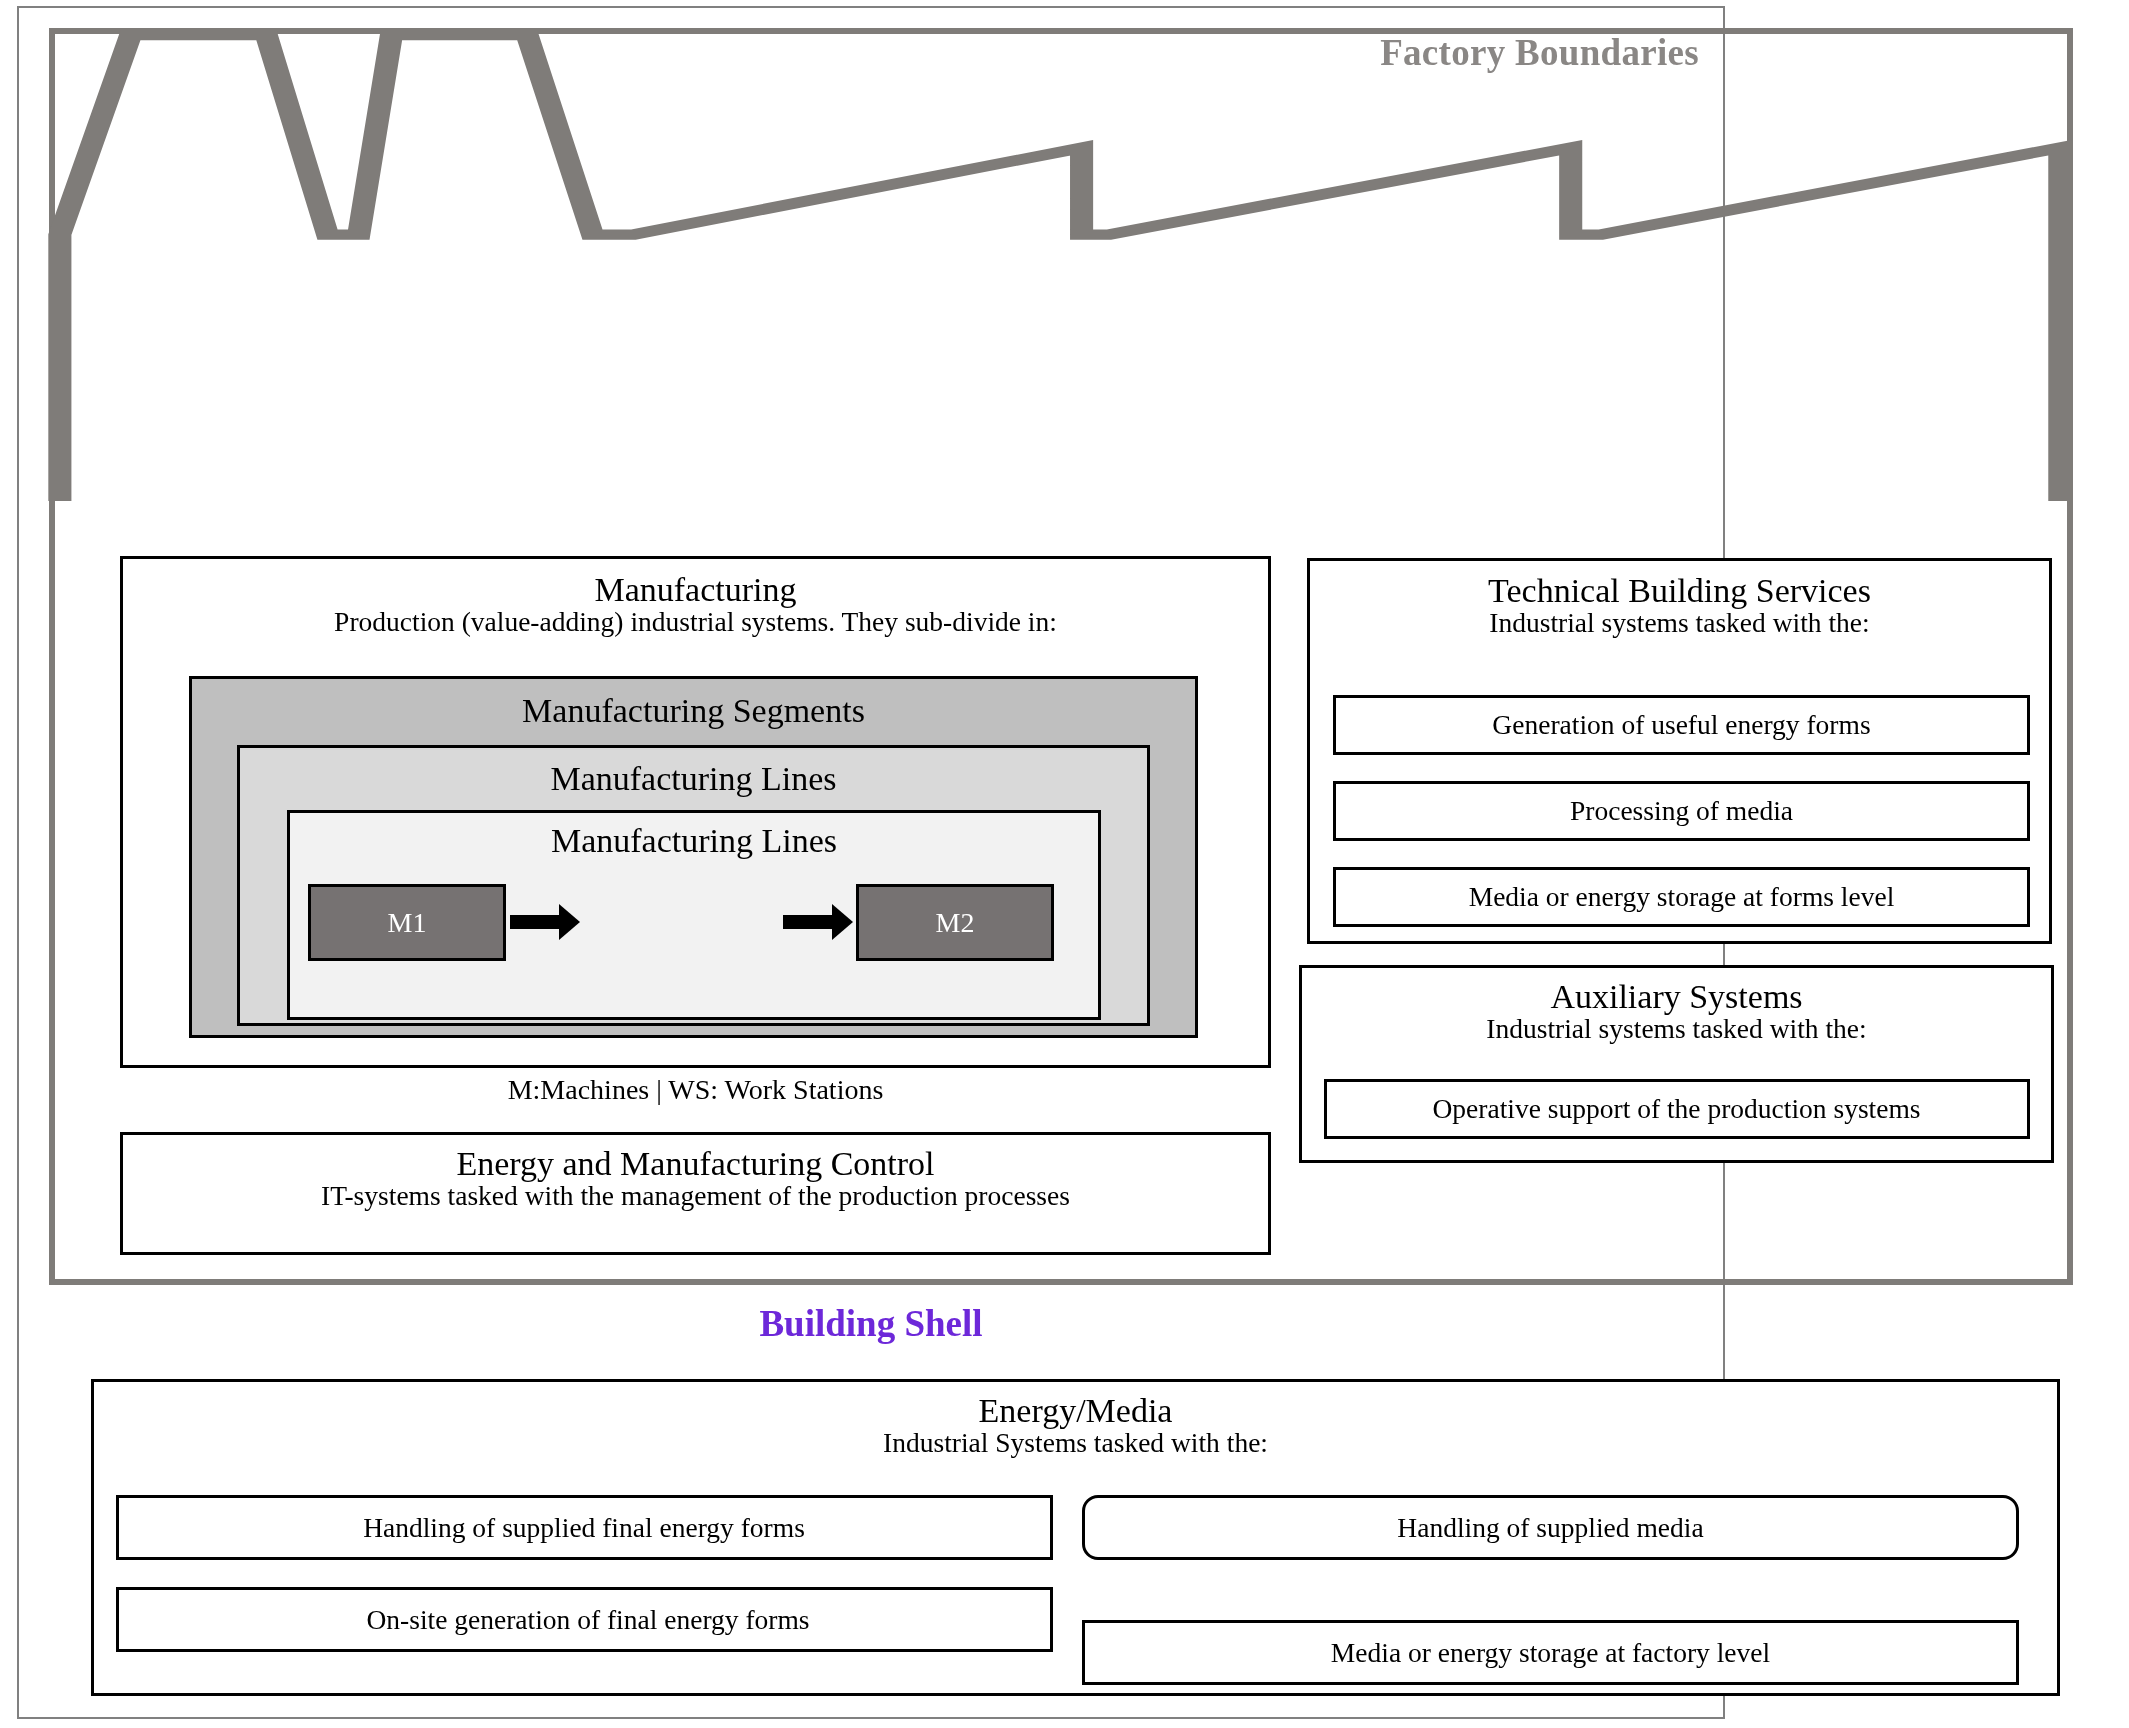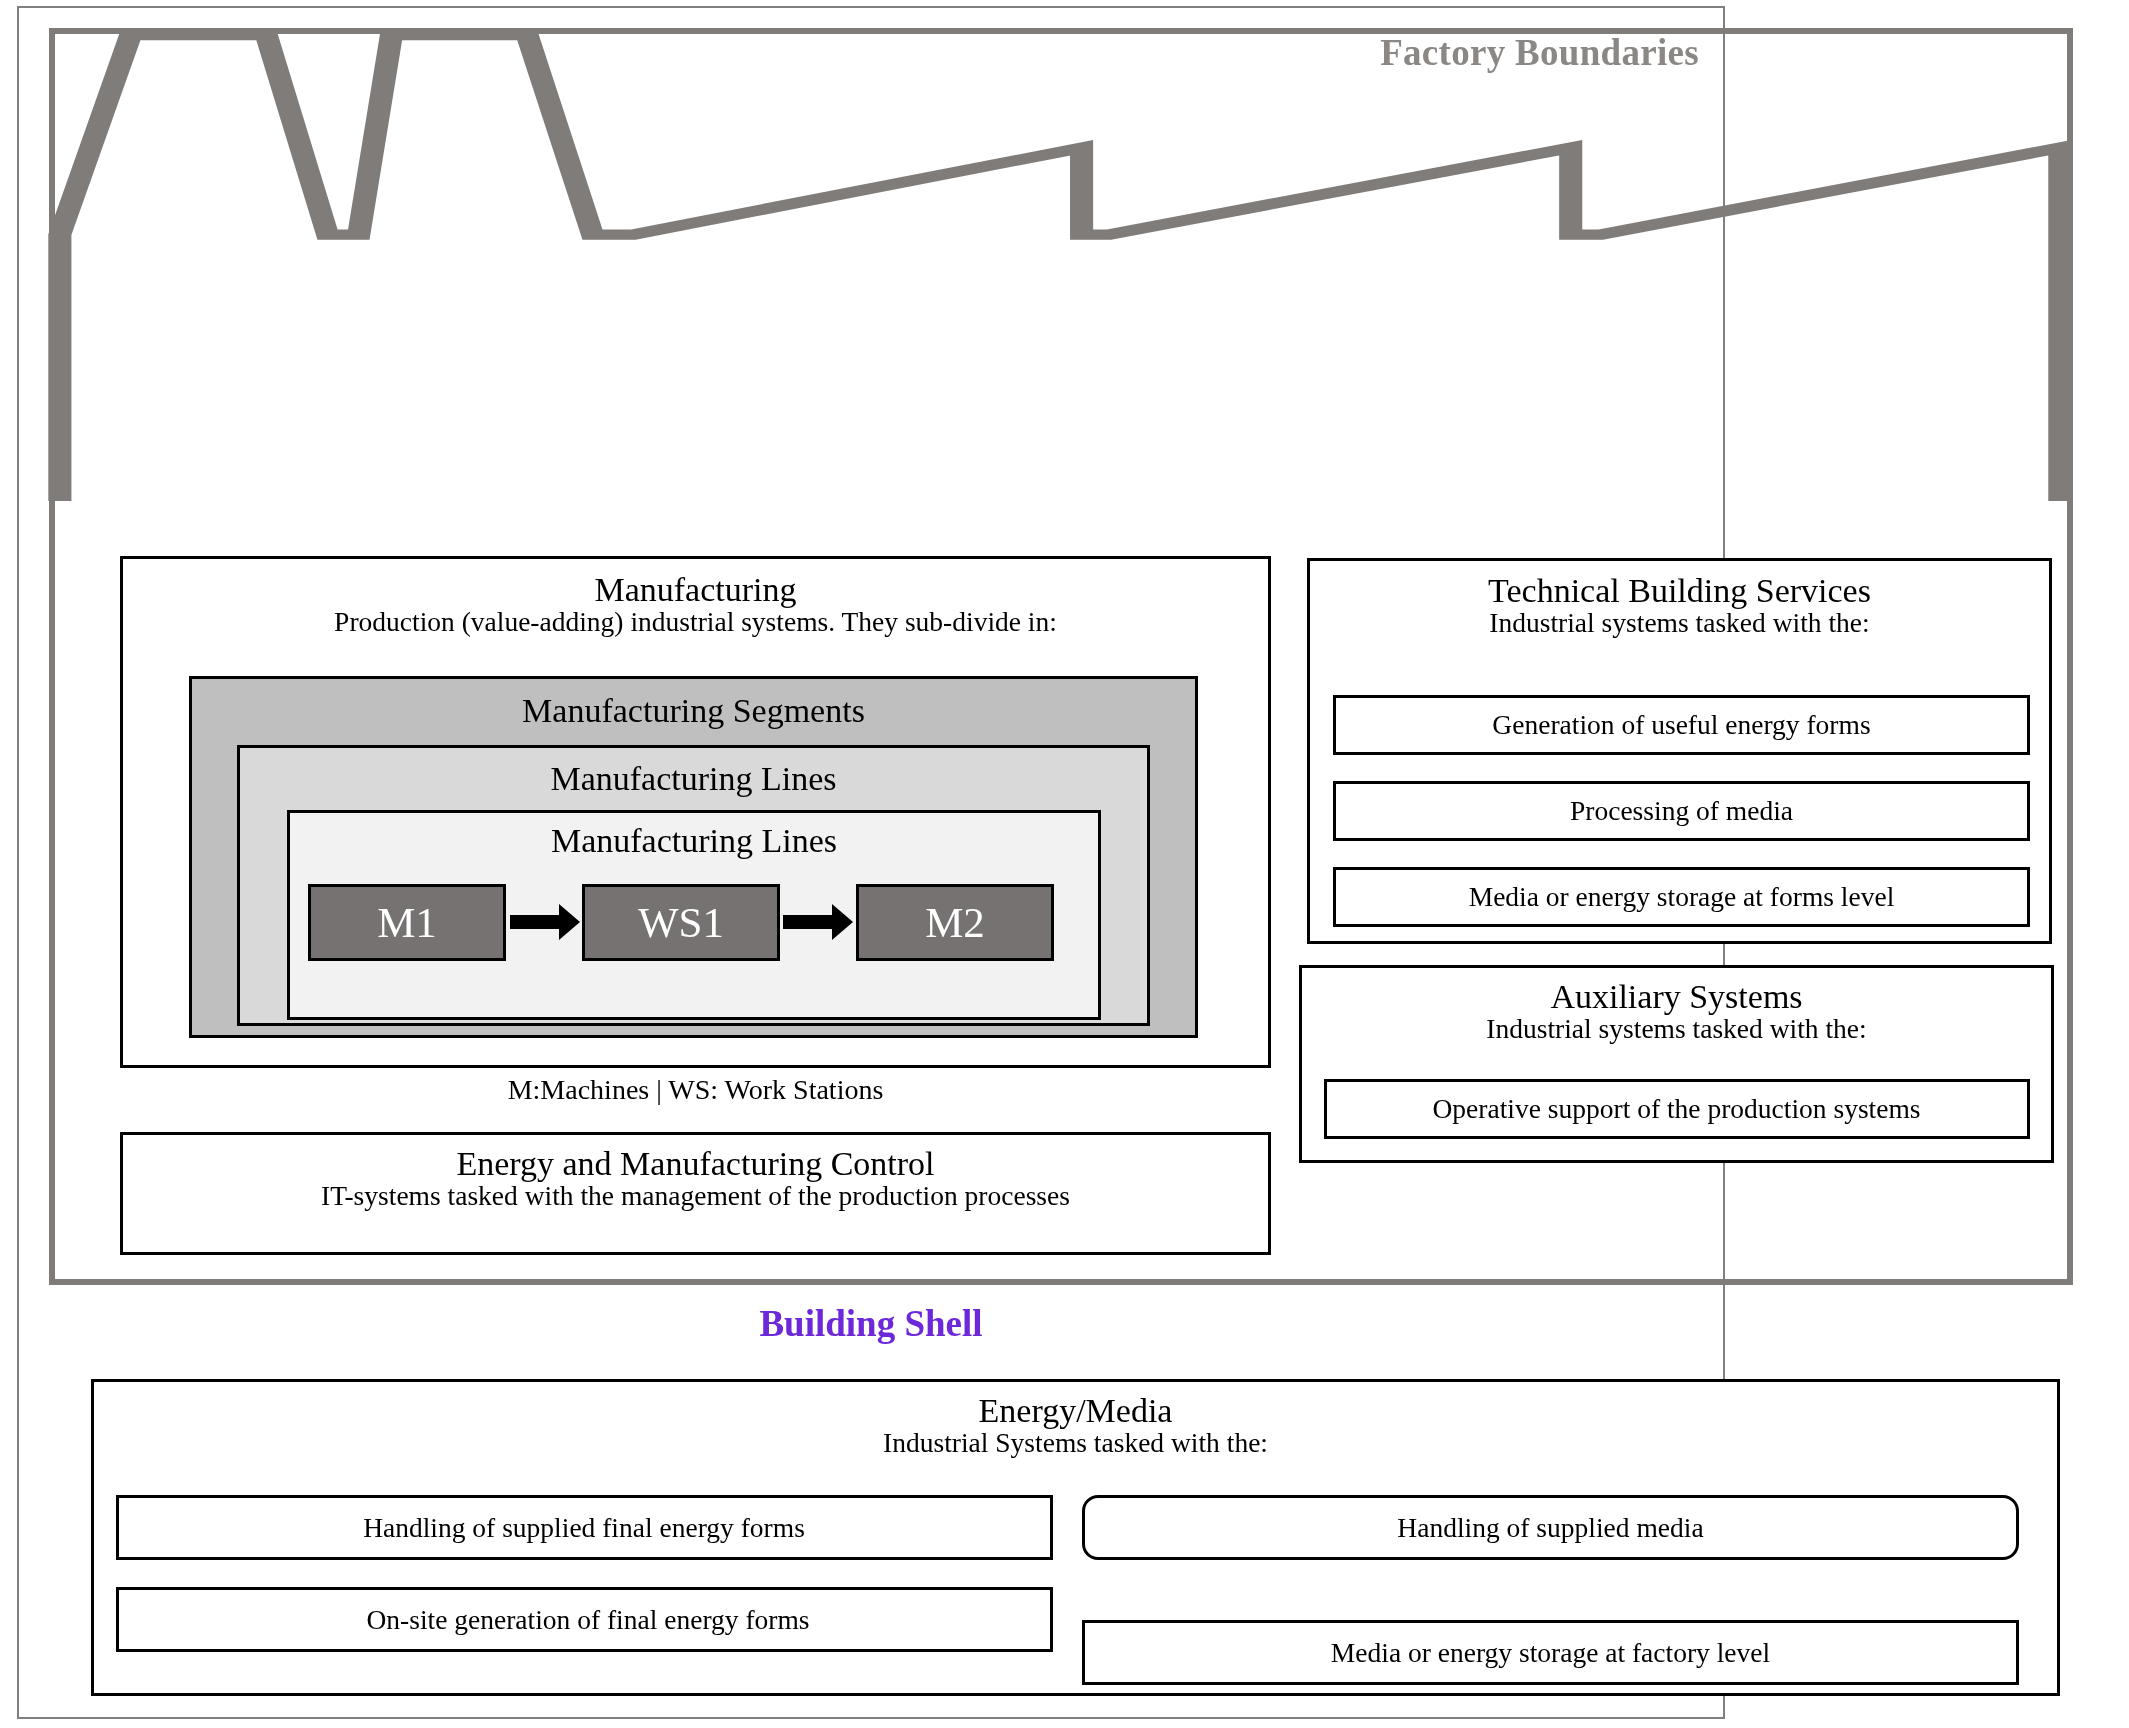--- a/index.html
+++ b/index.html
@@ -105,21 +105,21 @@
   }
   #cells .hdr{ position:absolute; left:0; right:0; top:9.6px; }
 
   .machine{
     position:absolute;
     box-sizing:border-box;
     border:3.6px solid #000;
     background:#767272;
     color:#fff;
     display:flex;align-items:center;justify-content:center;
-    font-size:43px;
+    font-size:28px;
     top:71px; height:77px; width:198px;
   }
   #m1{ left:18px; }
   #ws1{ left:292px; }
   #m2{ left:566px; }
   .arrow{
     position:absolute; top:102px; height:14.4px; background:#000;
   }
   .arrow::after{
     content:""; position:absolute; right:-20.4px; top:-11.4px;
@@ -199,21 +199,20 @@
           <div class="ttl">Manufacturing Lines</div>
         </div>
 
         <div id="cells">
           <div class="hdr">
             <div class="ttl">Manufacturing Lines</div>
           </div>
 
           <div class="machine" id="m1">M1</div>
           <div class="arrow" id="a1"></div>
-          <div class="machine" id="ws1">WS1</div>
           <div class="arrow" id="a2"></div>
           <div class="machine" id="m2">M2</div>
         </div>
       </div>
     </div>
   </div>
 
   <div id="legend">M:Machines | WS: Work Stations</div>
 
   <div class="bx" id="emc">

